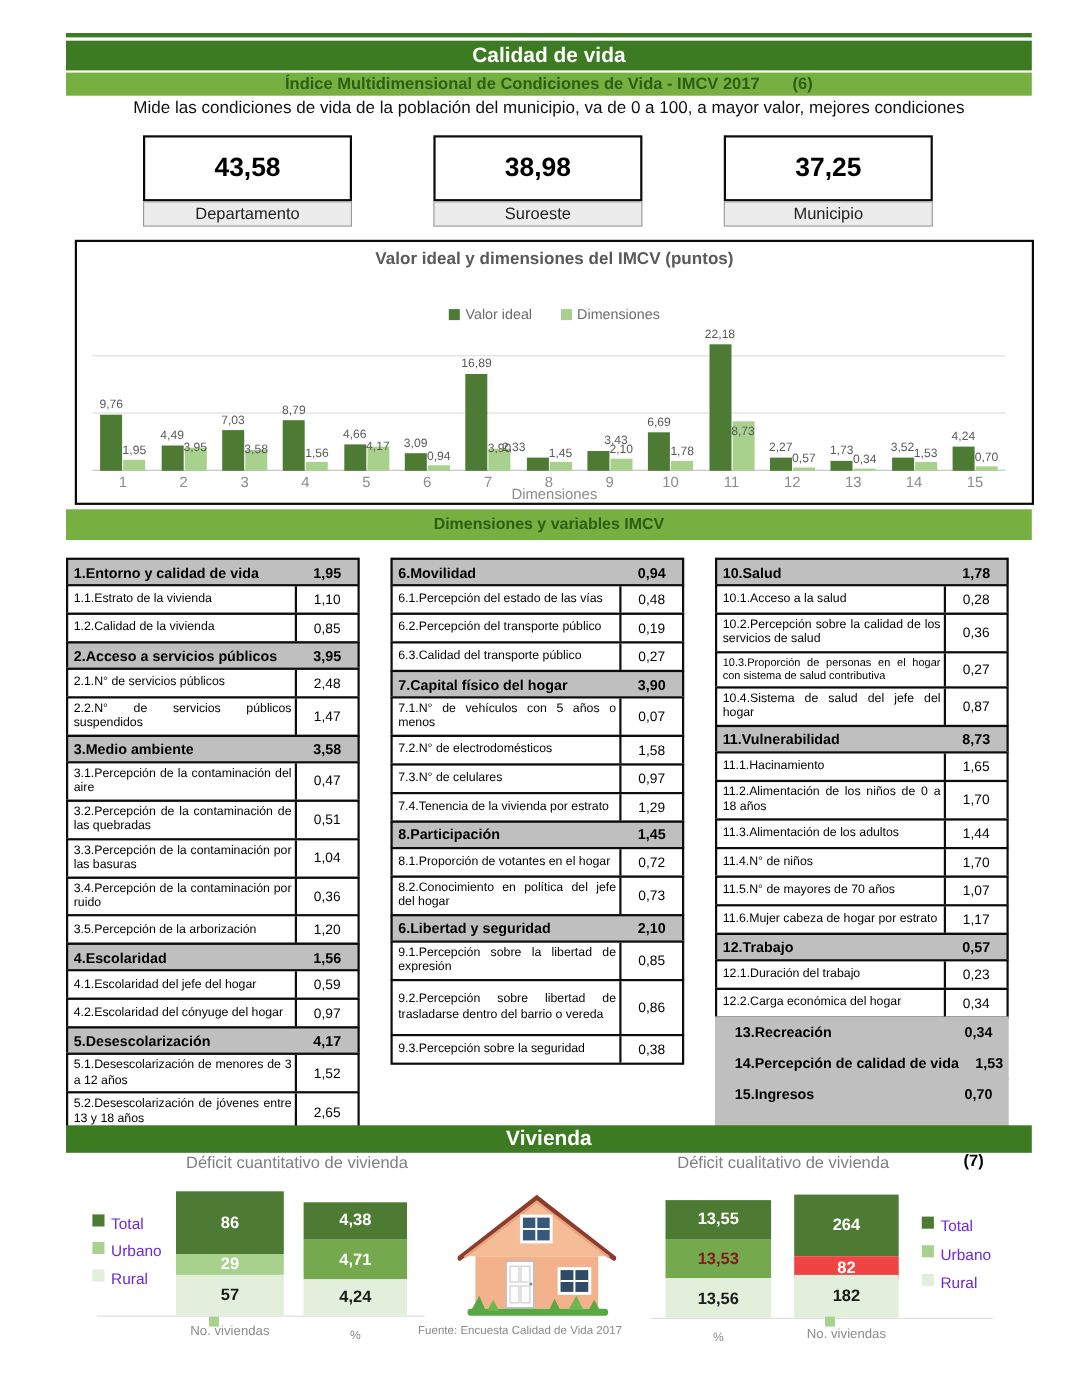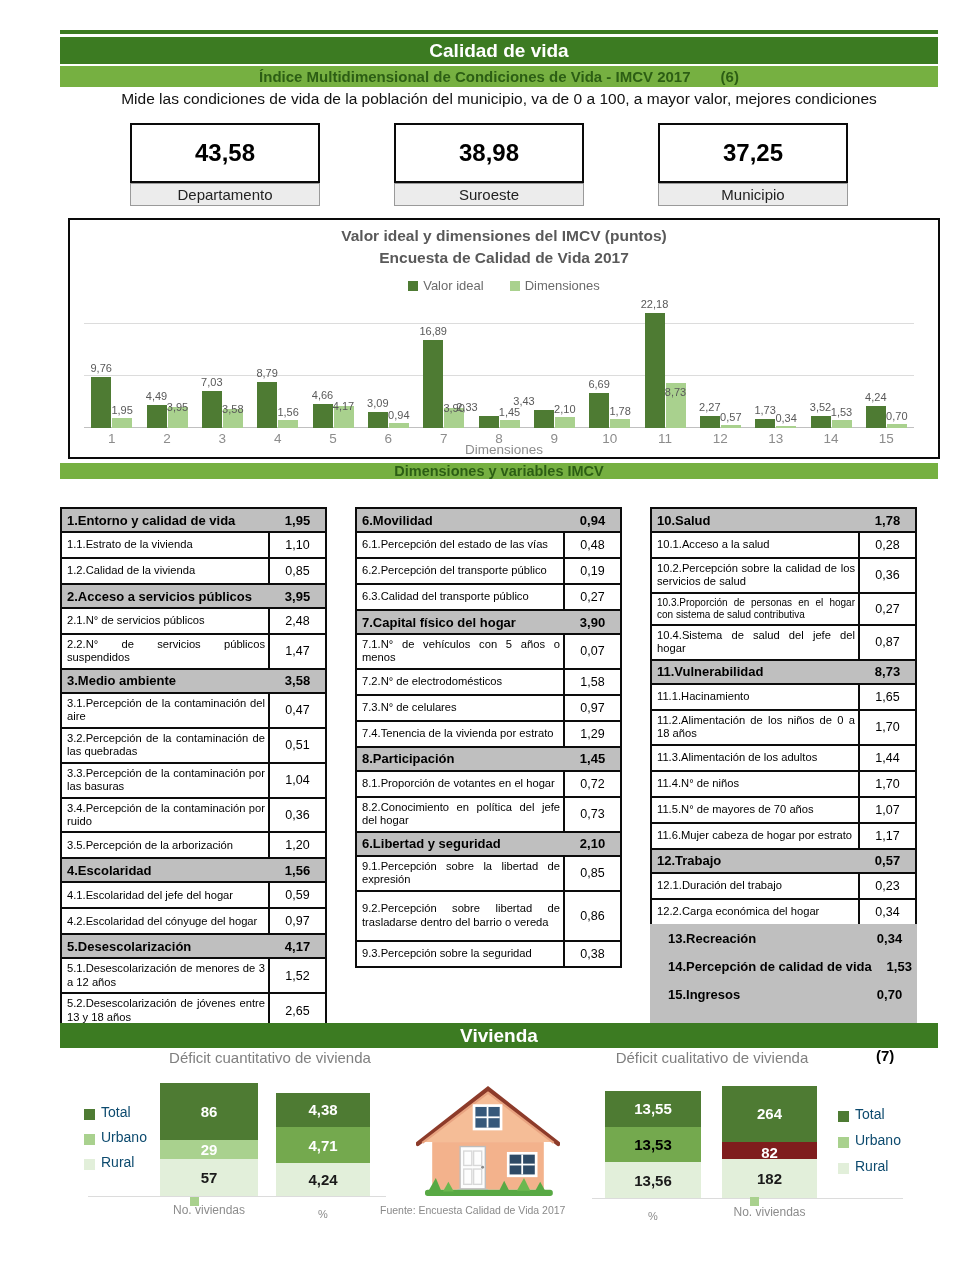--- a/index.html
+++ b/index.html
@@ -51,21 +51,21 @@
   .tval{flex:0 0 55px;display:flex;align-items:center;justify-content:center;}
   .trow.dimplain{background:#bfbfbf;border:none;min-height:30px;}
   .trow.dimplain .tlabel{font-weight:bold;font-size:13px;white-space:nowrap;align-self:center;padding-left:18px;flex:1;}
   .trow.dimplain .tval{font-weight:bold;font-size:13px;}
   .tspacer{height:16px;background:#bfbfbf;}
   
   .vsubtitle{position:absolute;top:1049px;width:300px;text-align:center;font-size:15px;color:#7f7f7f;}
   .vref{position:absolute;left:876px;top:1047px;font-size:15px;font-weight:bold;color:#000;}
   .vseg{position:absolute;display:flex;align-items:center;justify-content:center;font-weight:bold;font-size:15px;}
   .vaxis{position:absolute;height:1px;background:#dcdcdc;}
-  .vleg{position:absolute;display:flex;align-items:flex-end;gap:6px;font-size:14px;color:#0c4a6e;}
+  .vleg{position:absolute;display:flex;align-items:flex-start;gap:6px;font-size:14px;color:#6d28d9;}
   .vleg .sq{width:11px;height:11px;}
   .vcatlab{position:absolute;text-align:center;color:#8c8c8c;}
   .vtick{position:absolute;width:9px;height:9px;}
   .house{position:absolute;left:416px;top:1074px;width:144px;height:128px;}
   .fuente{position:absolute;left:380px;top:1204px;width:220px;text-align:left;font-size:10.5px;color:#8a8a8a;}
 </style>
 </head>
 <body>
 
 <div class="page">
@@ -86,21 +86,20 @@
     <div class="statnum">38,98</div>
     <div class="statlabel">Suroeste</div>
   </div>
   <div class="statbox" style="left:658px">
     <div class="statnum">37,25</div>
     <div class="statlabel">Municipio</div>
   </div>
 
   <div class="chartbox">
     <div class="ctitle" style="top:7px">Valor ideal y dimensiones del IMCV (puntos)</div>
-    <div class="ctitle" style="top:29px">Encuesta de Calidad de Vida 2017</div>
     <div class="clegend">
       <span class="clegitem">
         <span class="sq" id="legsq0" style="background: rgb(78, 123, 51);"></span>
         <span>Valor ideal</span>
       </span>
       <span class="clegitem">
         <span class="sq" id="legsq1" style="background: rgb(169, 209, 142);"></span>
         <span>Dimensiones</span>
       </span>
     </div>
@@ -143,21 +142,21 @@
         <div class="vlab" style="left: 327.167px; top: 27.172px;">16,89</div>
         <div class="vlab" style="left: 348.167px; top: 103.72px;">3,90</div>
         <div class="xcat" style="left: 332px; width: 55.3333px;">7</div>
         <div class="bar" style="left: 394.5px; width: 20px; height: 12.116px; background: rgb(78, 123, 51);"></div>
         <div class="bar" style="left: 415.5px; width: 20px; height: 7.54px; background: rgb(169, 209, 142);"></div>
         <div class="vlab" style="left: 361px; top: 102.884px;">2,33</div>
         <div class="vlab" style="left: 403.5px; top: 108.46px;">1,45</div>
         <div class="xcat" style="left: 387.333px; width: 55.3333px;">8</div>
         <div class="bar" style="left: 449.833px; width: 20px; height: 17.836px; background: rgb(78, 123, 51);"></div>
         <div class="bar" style="left: 470.833px; width: 20px; height: 10.92px; background: rgb(169, 209, 142);"></div>
-        <div class="vlab" style="left: 418px; top: 97.164px;">3,43</div>
+        <div class="vlab" style="left: 454px; top: 97.164px;">3,43</div>
         <div class="vlab" style="left: 458.833px; top: 105.08px;">2,10</div>
         <div class="xcat" style="left: 442.667px; width: 55.3333px;">9</div>
         <div class="bar" style="left: 505.167px; width: 20px; height: 34.788px; background: rgb(78, 123, 51);"></div>
         <div class="bar" style="left: 526.167px; width: 20px; height: 9.256px; background: rgb(169, 209, 142);"></div>
         <div class="vlab" style="left: 493.167px; top: 80.212px;">6,69</div>
         <div class="vlab" style="left: 514.167px; top: 106.744px;">1,78</div>
         <div class="xcat" style="left: 498px; width: 55.3333px;">10</div>
         <div class="bar" style="left: 560.5px; width: 20px; height: 115.336px; background: rgb(78, 123, 51);"></div>
         <div class="bar" style="left: 581.5px; width: 20px; height: 45.396px; background: rgb(169, 209, 142);"></div>
         <div class="vlab" style="left: 548.5px; top: -0.336px;">22,18</div>
@@ -180,21 +179,21 @@
         <div class="xcat" style="left: 719.333px; width: 55.3333px;">14</div>
         <div class="bar" style="left: 781.833px; width: 20px; height: 22.048px; background: rgb(78, 123, 51);"></div>
         <div class="bar" style="left: 802.833px; width: 20px; height: 3.64px; background: rgb(169, 209, 142);"></div>
         <div class="vlab" style="left: 769.833px; top: 92.952px;">4,24</div>
         <div class="vlab" style="left: 790.833px; top: 112.36px;">0,70</div>
         <div class="xcat" style="left: 774.667px; width: 55.3333px;">15</div>
       </div>
     <div class="xaxislabel">Dimensiones</div>
   </div>
 
-  <div class="secbar" id="secDim" style="top: 463px; height: 16px; font-size: 14.5px; background: rgb(118, 176, 65); color: rgb(44, 94, 20); text-align: center;">Dimensiones y variables IMCV</div>
+  <div class="secbar" id="secDim" style="top: 463px; height: 28px; font-size: 14.5px; background: rgb(118, 176, 65); color: rgb(44, 94, 20); text-align: center;">Dimensiones y variables IMCV</div>
 
   <div class="tablewrap" id="tablewrap">
       <div class="tcol" style="left: 0px;">
         <div class="trow dim">
           <div class="tlabel">1.Entorno y calidad de vida</div>
           <div class="tval">1,95</div>
         </div>
         <div class="trow var">
           <div class="tlabel">1.1.Estrato de la vivienda</div>
           <div class="tval">1,10</div>
@@ -443,25 +442,25 @@
       </div>
       <div class="vleg" style="left: 838px; top: 1132px;">
         <span class="sq" style="background: rgb(169, 209, 142);"></span>
         <span>Urbano</span>
       </div>
       <div class="vleg" style="left: 838px; top: 1158px;">
         <span class="sq" style="background: rgb(226, 239, 218);"></span>
         <span>Rural</span>
       </div>
       <div class="vseg" style="left: 605px; top: 1091.12px; width: 96px; height: 35.6365px; background: rgb(78, 123, 51); color: rgb(255, 255, 255);">13,55</div>
-      <div class="vseg" style="left: 605px; top: 1126.75px; width: 96px; height: 35.5839px; background: rgb(116, 169, 78); color: #000000;">13,53</div>
+      <div class="vseg" style="left: 605px; top: 1126.75px; width: 96px; height: 35.5839px; background: rgb(116, 169, 78); color: #7f1d1d;">13,53</div>
       <div class="vseg" style="left: 605px; top: 1162.34px; width: 96px; height: 35.6628px; background: rgb(226, 239, 218); color: rgb(26, 26, 26);">13,56</div>
       <div class="vcatlab" style="left: 585px; top: 1210px; width: 136px; font-size: 11px;">%</div>
       <div class="vseg" style="left: 722px; top: 1085.54px; width: 95px; height: 56.232px; background: rgb(78, 123, 51); color: rgb(255, 255, 255);">264</div>
-      <div class="vseg" style="left: 722px; top: 1141.77px; width: 95px; height: 21px; background: #7f1d1d; color: rgb(255, 255, 255);">82</div>
+      <div class="vseg" style="left: 722px; top: 1141.77px; width: 95px; height: 21px; background: #ef4444; color: rgb(255, 255, 255);">82</div>
       <div class="vseg" style="left: 722px; top: 1159.23px; width: 95px; height: 38.766px; background: rgb(226, 239, 218); color: rgb(26, 26, 26);">182</div>
       <div class="vcatlab" style="left: 702px; top: 1205px; width: 135px; font-size: 12px;">No. viviendas</div>
       <div class="vtick" style="left: 750px; top: 1197px; background: rgb(169, 209, 142);"></div>
     </div>
 
   <svg class="house" viewBox="0 0 160 135">
     <rect x="18" y="72" width="124" height="53" fill="#f3b28c"></rect>
     <polygon points="80,16 154,72 6,72" fill="#f5bd97"></polygon>
     <path d="M2,74 L80,13 L158,74" stroke="#8d3b2a" stroke-width="5" fill="none" stroke-linecap="round"></path>
     <path d="M7,73 L80,17 L153,73" stroke="#e8a380" stroke-width="2.5" fill="none"></path>

